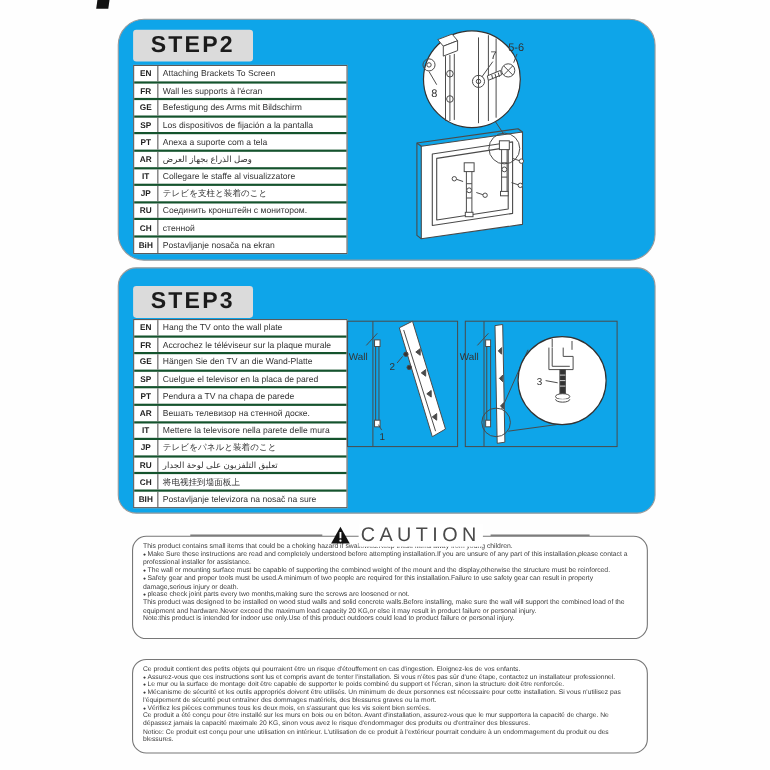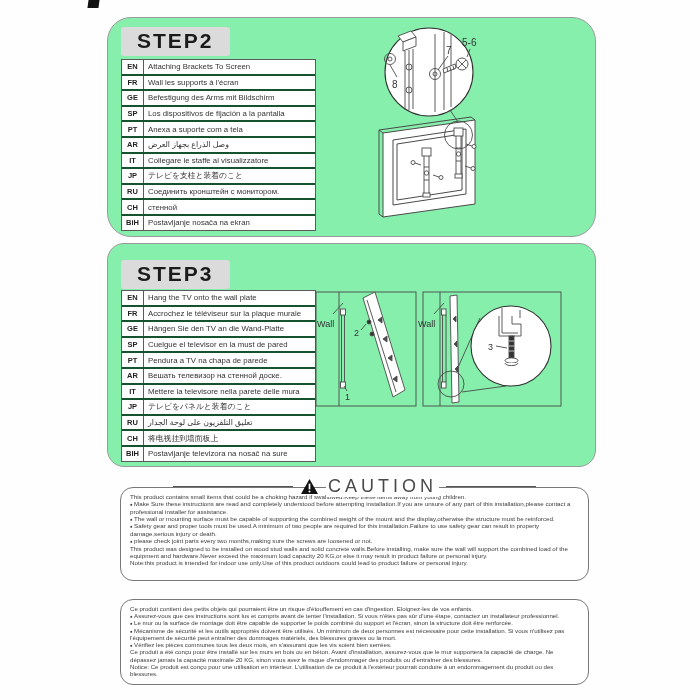--- a/index.html
+++ b/index.html
@@ -1,21 +1,21 @@
 <!DOCTYPE html>
 <html><head>
 <meta charset="utf-8">
 <style>
   html,body{margin:0;padding:0;background:#ffffff;}
   .page{position:relative;width:700px;height:700px;background:#fefefe;
         font-family:"Liberation Sans",sans-serif;color:#2e2e2e;overflow:hidden;}
   .scan-mark{position:absolute;left:88px;top:0;width:11px;height:8px;background:#111;
              transform:skewX(-8deg);}
   
-  .panel{position:absolute;border:1px solid #9b9b9b;border-radius:24px;background:#86efac;}
+  .panel{position:absolute;border:1px solid #9b9b9b;border-radius:24px;background:#0ea5e9;}
   .panel.step2{left:107px;top:17px;width:487px;height:218px;}
   .panel.step3{left:107px;top:243px;width:487px;height:222px;border-radius:17px;}
   .step-title{position:absolute;left:13px;top:9px;background:#dbdbdb;color:#1b1b1b;
               font-size:21px;font-weight:bold;letter-spacing:2px;padding:2px 16px 3px 16px;
               border-radius:3px;}
   .panel.step3 .step-title{top:16px;}
   
   .lang-table{position:absolute;left:13px;width:193px;border:1px solid #5a5a5a;background:#fff;}
   .panel.step2 .lang-table{top:41px;}
   .panel.step3 .lang-table{top:46px;}
@@ -192,21 +192,21 @@
         <div class="lrow">
           <div class="lang">FR</div>
           <div class="ltext">Accrochez le téléviseur sur la plaque murale</div>
         </div>
         <div class="lrow">
           <div class="lang">GE</div>
           <div class="ltext">Hängen Sie den TV an die Wand-Platte</div>
         </div>
         <div class="lrow">
           <div class="lang">SP</div>
-          <div class="ltext">Cuelgue el televisor en la must de pared</div>
+          <div class="ltext">Cuelgue el televisor en la placa de pared</div>
         </div>
         <div class="lrow">
           <div class="lang">PT</div>
           <div class="ltext">Pendura a TV na chapa de parede</div>
         </div>
         <div class="lrow">
           <div class="lang">AR</div>
           <div class="ltext">Вешать телевизор на стенной доске.</div>
         </div>
         <div class="lrow">

